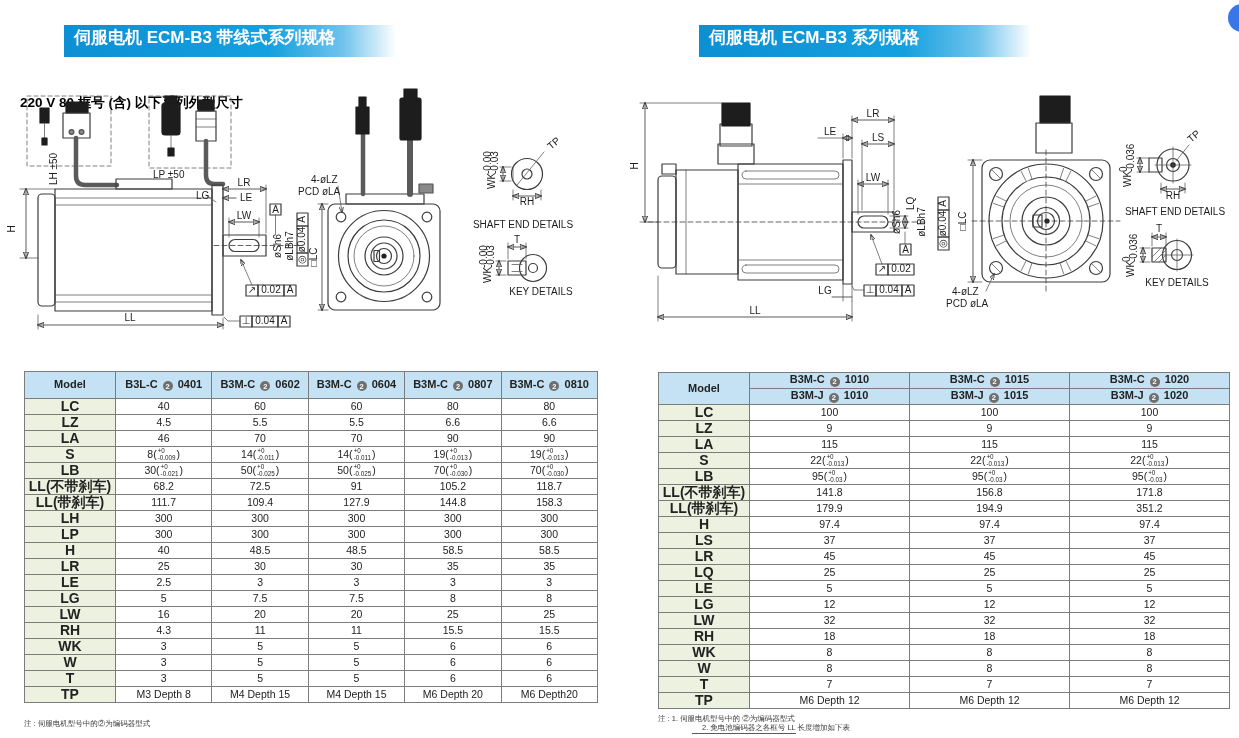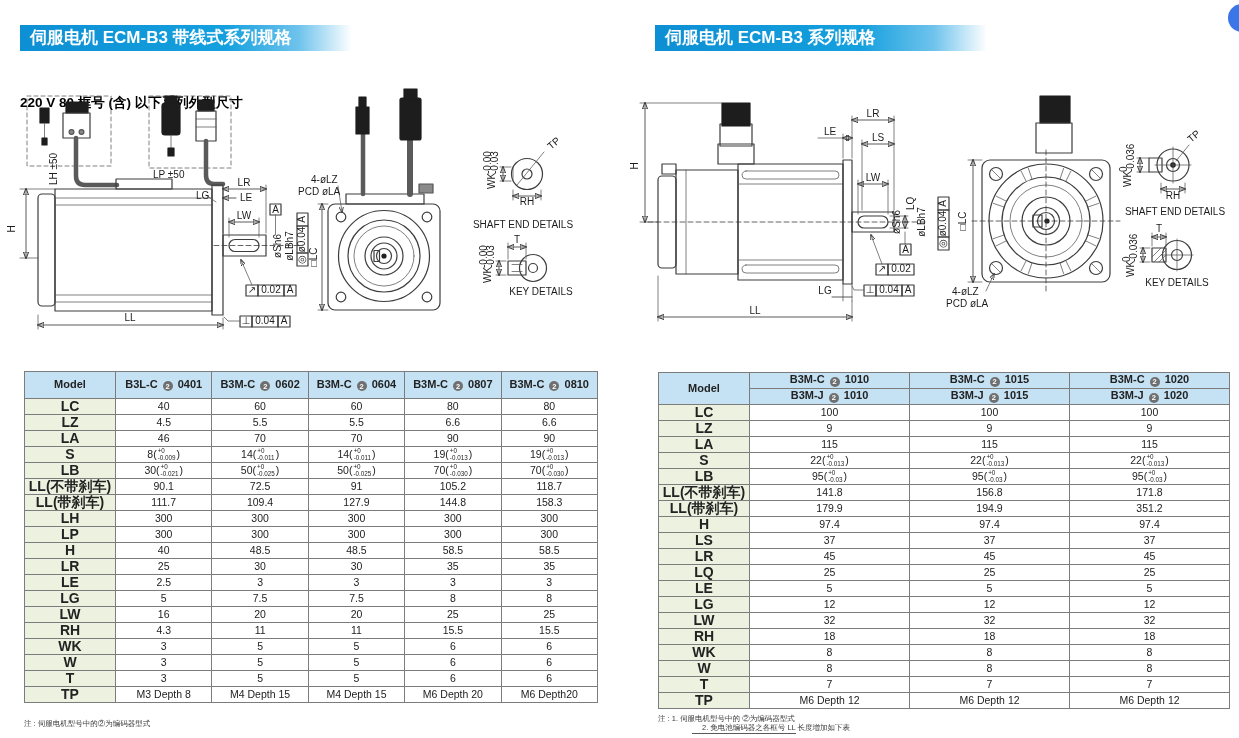--- a/index.html
+++ b/index.html
@@ -1,20 +1,20 @@
 <!DOCTYPE html>
 <html><head>
 <meta charset="utf-8">
 <style>
   html,body{margin:0;padding:0;background:#ffffff;}
   #page{position:relative;width:1239px;height:738px;background:#fff;overflow:hidden;
         font-family:"Liberation Sans",sans-serif;color:#222;}
-  .banner{position:absolute;height:26px;line-height:26px;padding-left:10px;
+  .banner{position:absolute;height:32px;line-height:26px;padding-left:10px;
           font-size:17px;font-weight:bold;color:#fff;white-space:nowrap;
-          background:linear-gradient(90deg,#0d8fd4 0%,#14a0de 62%,#6fc3ec 84%,rgba(255,255,255,0) 100%);}
+          background:linear-gradient(90deg,#0d8fd4 0%,#14a0de 62%,#6fc3ec 84%,rgba(255,255,255,0) 100%);margin-left:44px;}
   .subtitle{position:absolute;font-size:13.5px;font-weight:bold;color:#000000;white-space:nowrap;margin-top:36px;}
   .note{position:absolute;font-size:7.5px;line-height:9px;color:#3a3a3a;white-space:nowrap;}
   .accent-circle{position:absolute;width:28px;height:28px;border-radius:50%;}
   .cutline{position:absolute;height:0;border-top:1.6px solid #5a5a5a;}
 
   
   .spec{position:absolute;border-collapse:collapse;table-layout:fixed;background:#fff;
         font-size:10.5px;color:#222;}
   .spec th,.spec td{border:1px solid #7c7c7c;text-align:center;padding:0 2px;height:15px;line-height:1.05;overflow:hidden;}
   .spec thead th{background:#c4e2f4;font-weight:bold;font-size:11px;text-align:center;}
@@ -521,21 +521,21 @@
               <span>70(</span>
               <span class="tstack">
                 <span>+0</span>
                 <span>-0.030</span>
               </span>
               <span>)</span>
             </span></td>
         </tr>
         <tr>
           <th class="lbl">LL(不带刹车)</th>
-          <td>90.1</td>
+          <td>68.2</td>
           <td>72.5</td>
           <td>91</td>
           <td>105.2</td>
           <td>118.7</td>
         </tr>
         <tr>
           <th class="lbl">LL(带刹车)</th>
           <td>111.7</td>
           <td>109.4</td>
           <td>127.9</td>

